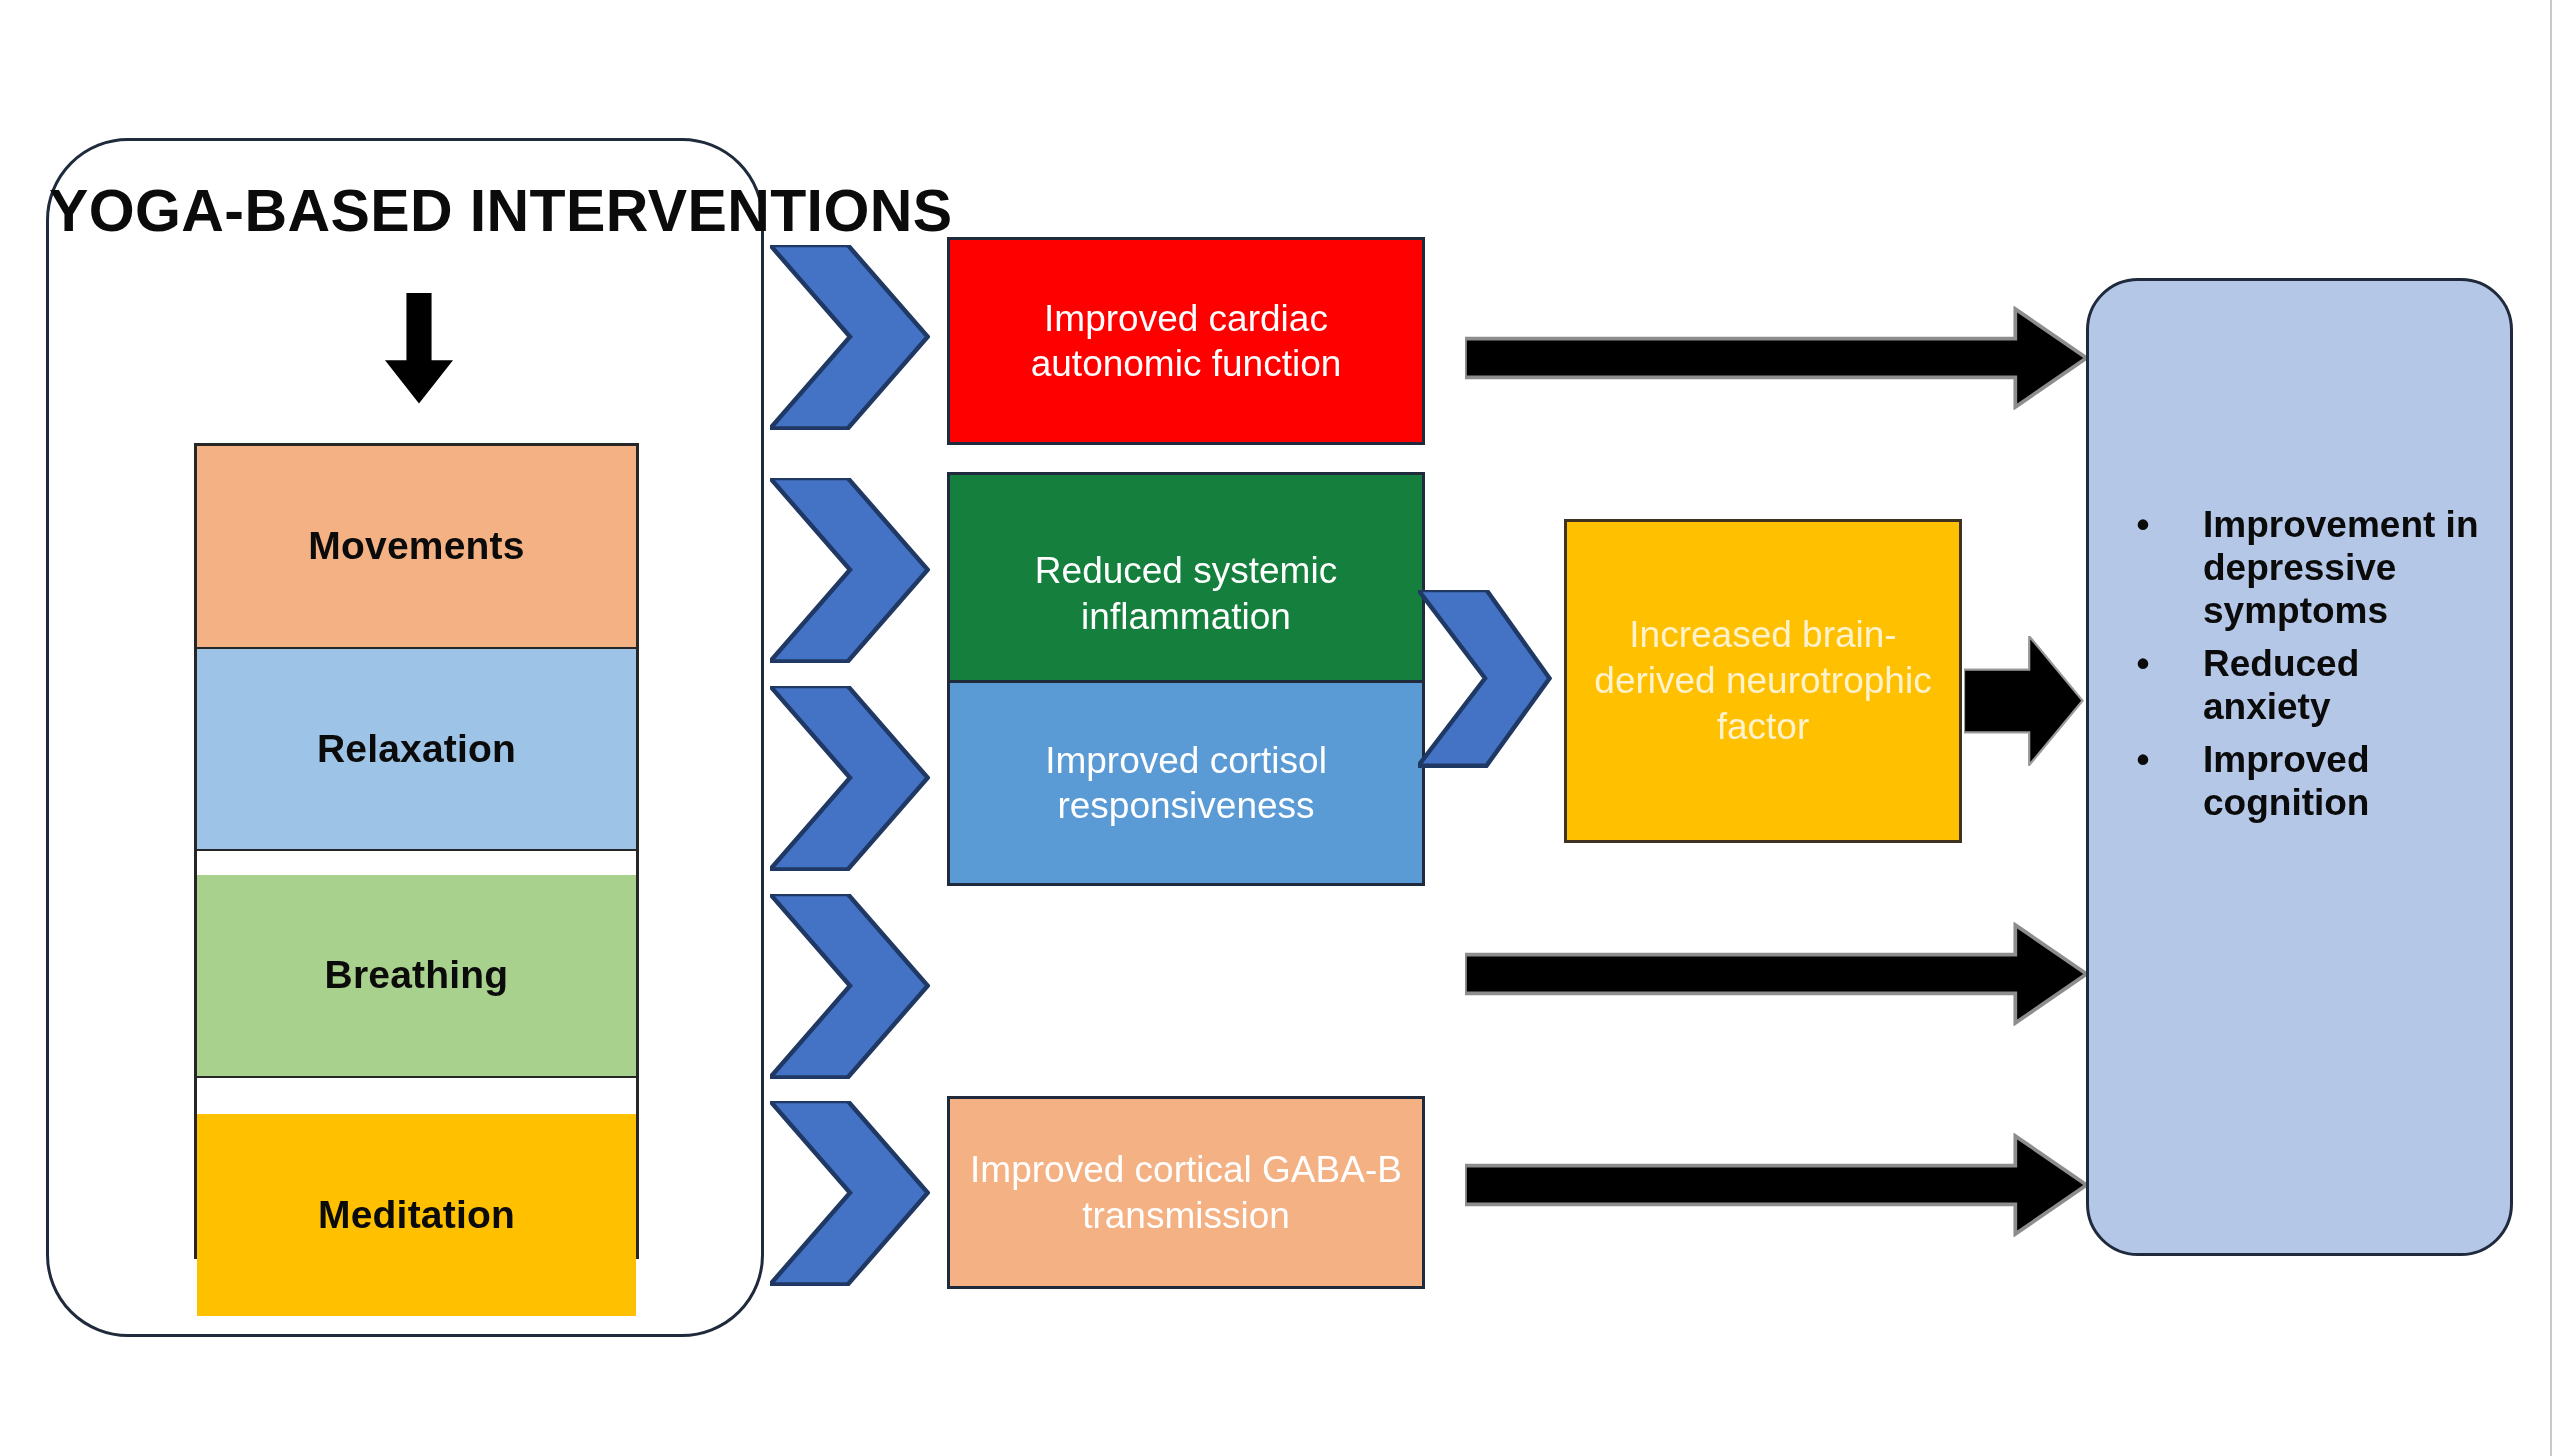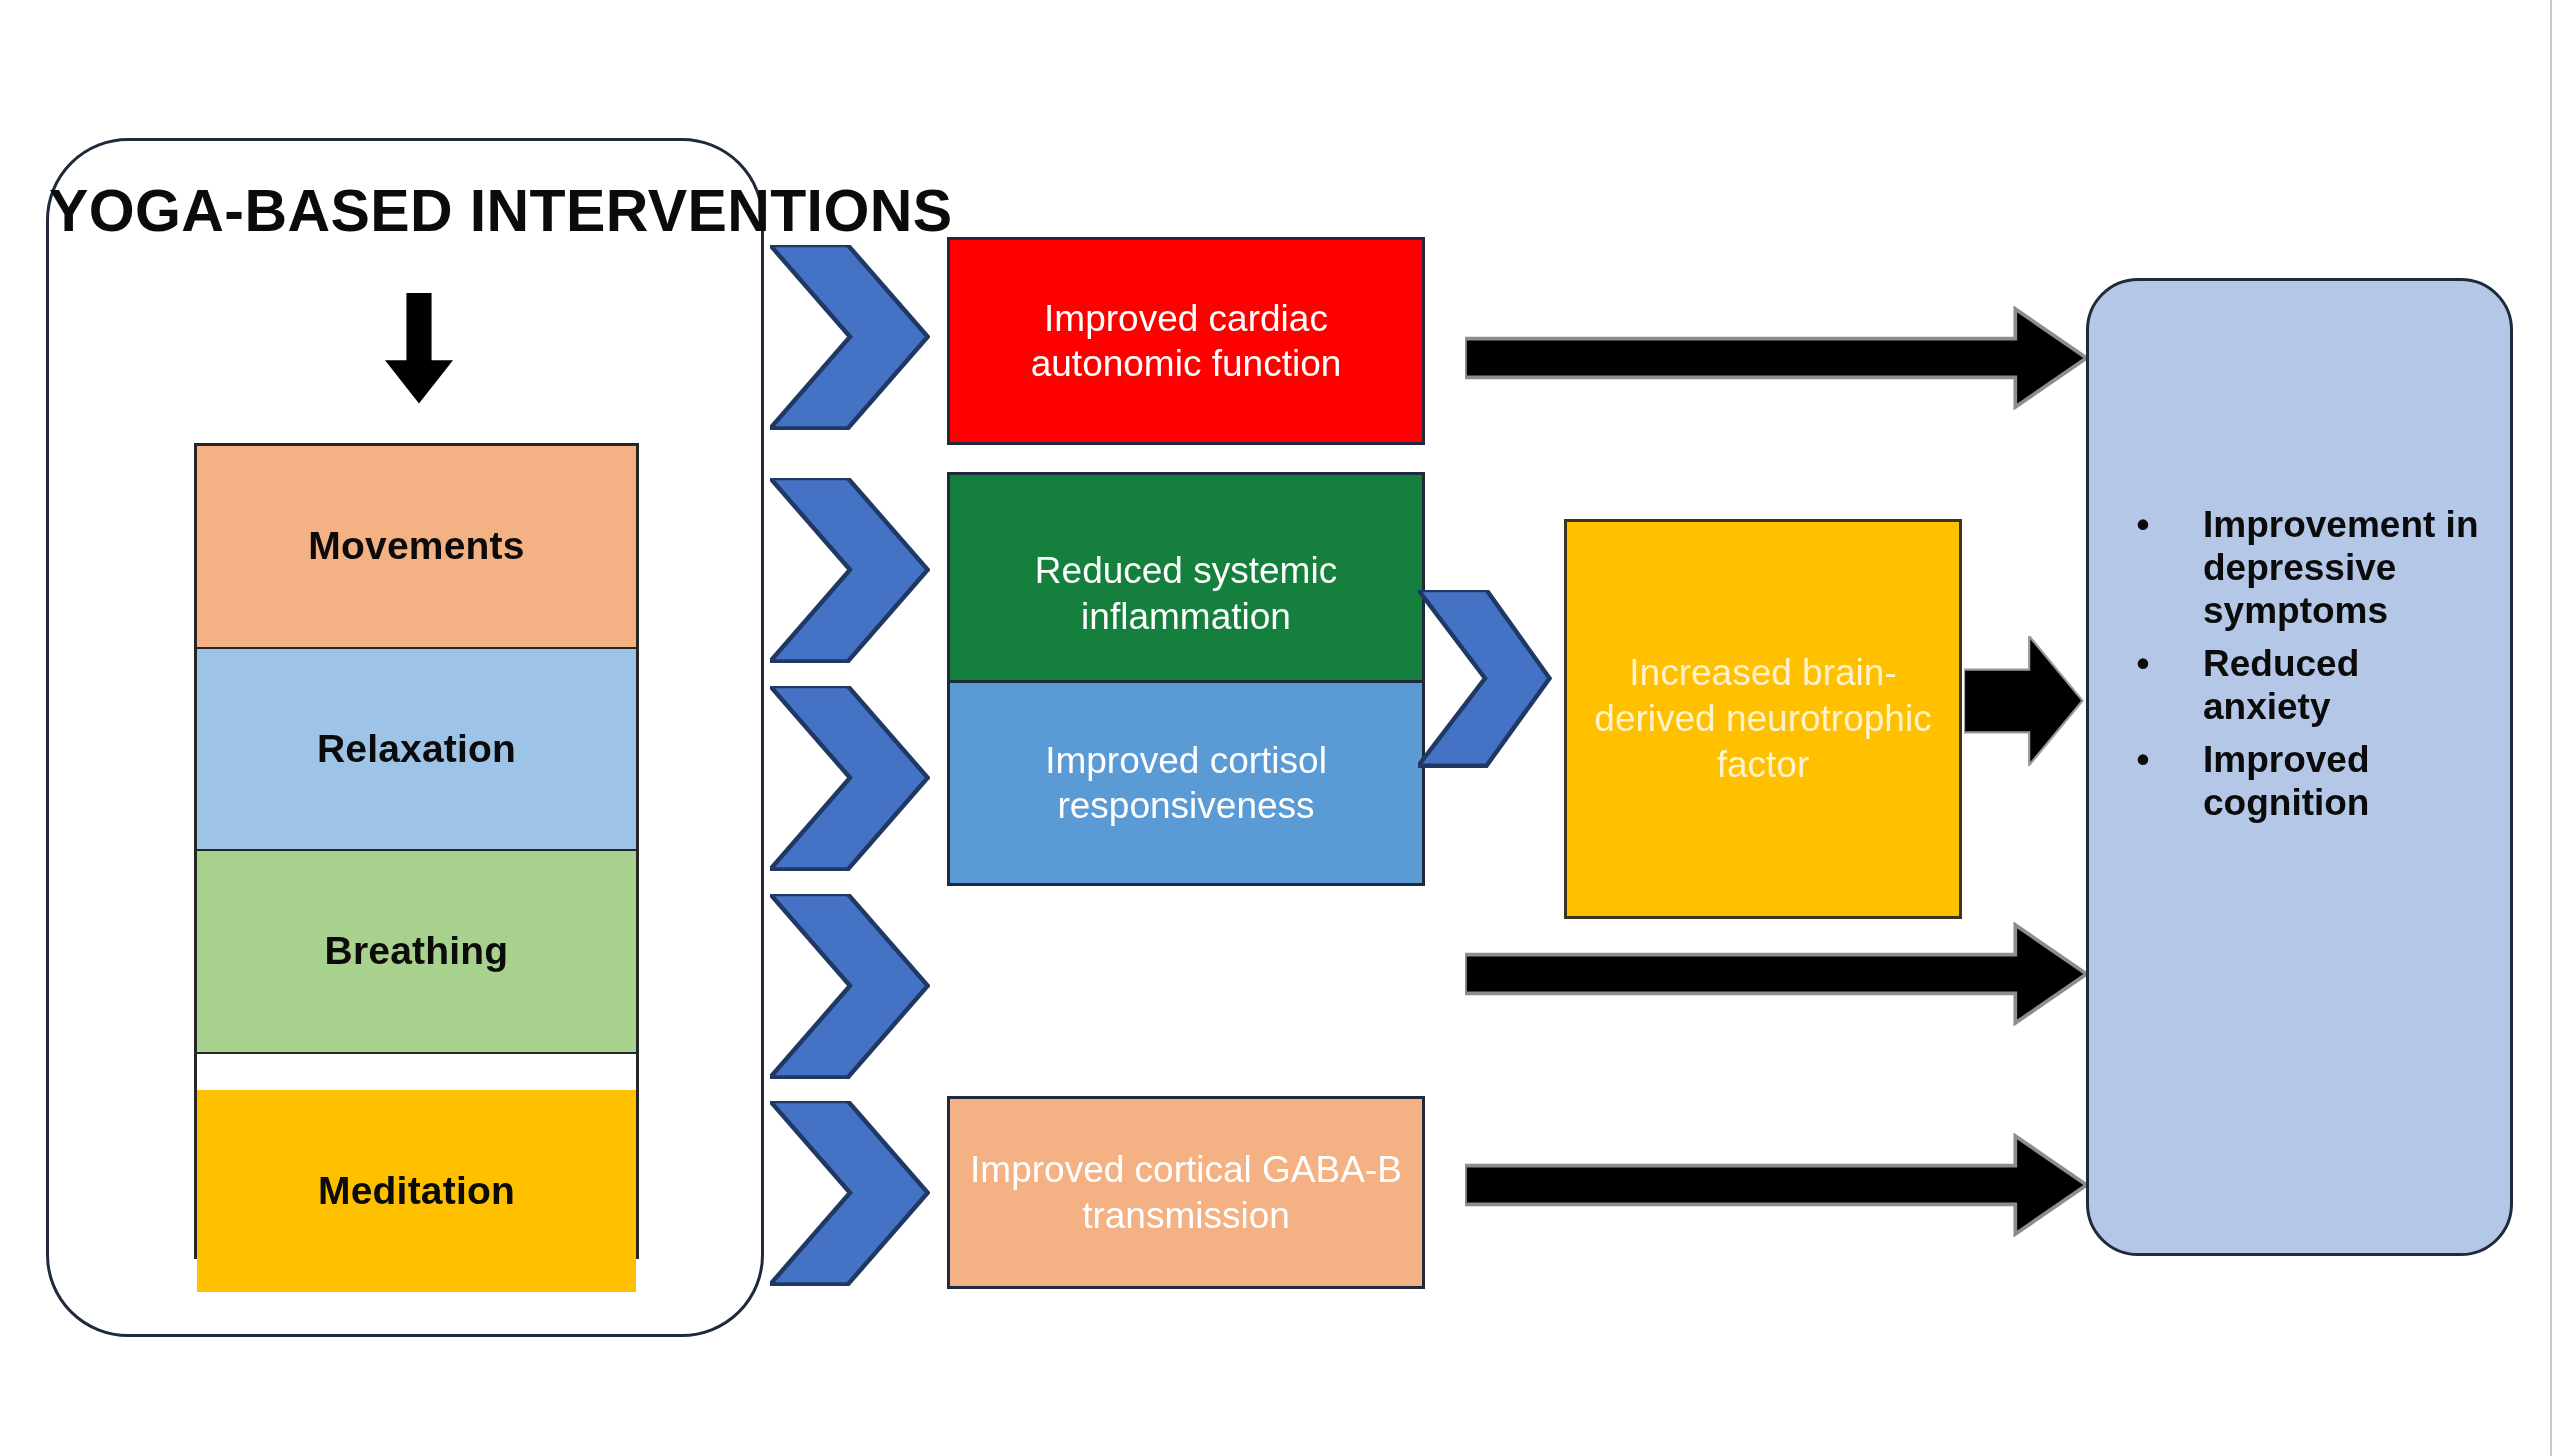--- a/index.html
+++ b/index.html
@@ -101,21 +101,21 @@
     font-size:37px;
     line-height:1.22;
     color:#ffffff;
     padding:0 12px;
   }
 
   
   .bdnf{
     position:absolute;
     left:1564px; top:519px;
-    width:398px; height:400px;
+    width:398px; height:324px;
     background:#FFC000;
     border:3px solid #3d3320;
     box-sizing:border-box;
     display:flex;
     align-items:center;
     justify-content:center;
     text-align:center;
   }
   .bdnf .mtext{
     font-size:37px;
@@ -187,21 +187,21 @@
       </svg>
     </div>
 
     <div class="comp-stack">
       <div class="comp-cell" style="background:#F4B183;">
         <span class="comp-label">Movements</span>
       </div>
       <div class="comp-cell" style="background:#9DC3E6;">
         <span class="comp-label">Relaxation</span>
       </div>
-      <div class="comp-cell" style="background:#A9D18E;">
+      <div class="comp-cell" style="background:#A9D18E;margin-top:24px;">
         <span class="comp-label">Breathing</span>
       </div>
       <div class="comp-cell" style="background:#FFC000;">
         <span class="comp-label">Meditation</span>
       </div>
     </div>
   </div>
 
   <div class="chev" style="left:770px; top:245px;">
     <svg viewBox="0 0 216 250" xmlns="http://www.w3.org/2000/svg">

